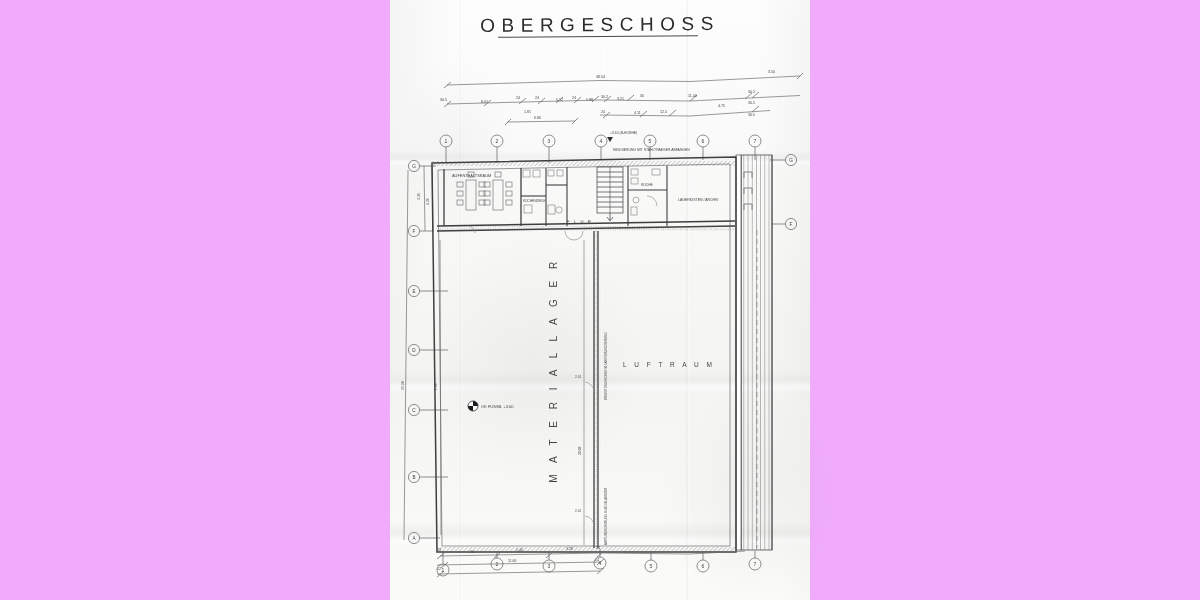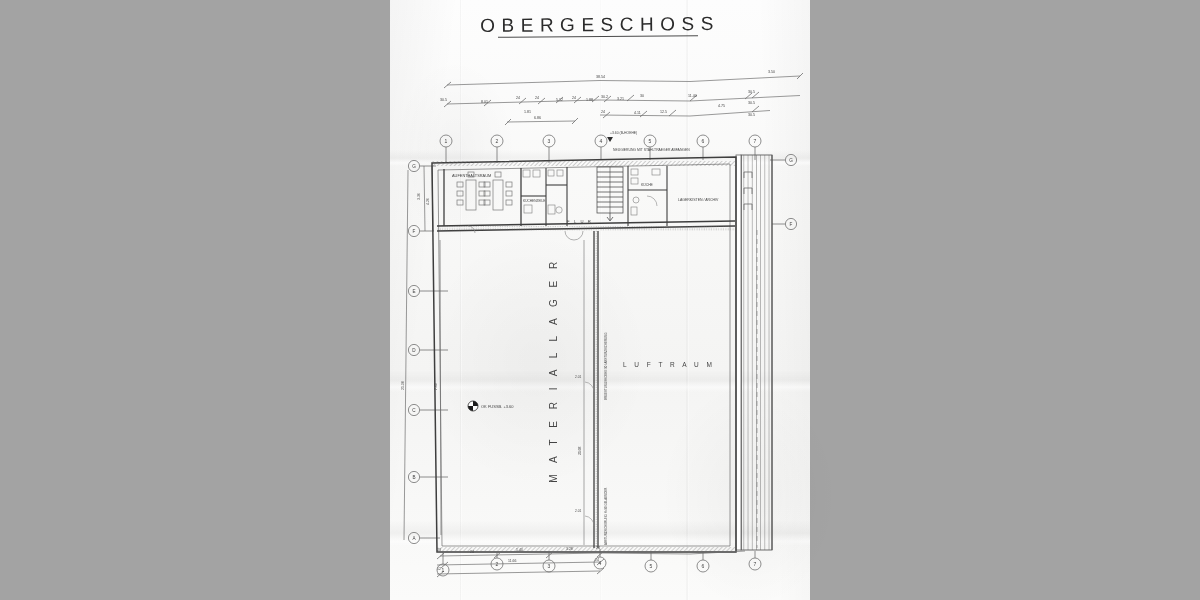--- a/index.html
+++ b/index.html
@@ -1,21 +1,21 @@
 <!DOCTYPE html>
 <html><head>
 <meta charset="utf-8">
 <style>
   html,body{margin:0;padding:0;}
   body{
     width:1200px;height:600px;overflow:hidden;
     background:#ffffff;
     font-family:"Liberation Sans", sans-serif;
   }
-  #stage{position:relative;width:1200px;height:600px;overflow:hidden;background:#a3a3a3;}
+  #stage{position:relative;width:1200px;height:600px;overflow:hidden;background:#f0abfc;}
 
   
   .sheet{
     position:absolute;left:390px;top:0;width:420px;height:600px;
     background:
       linear-gradient(97deg, rgba(0,0,0,0.035) 0%, rgba(0,0,0,0) 14%),
       linear-gradient(268deg, rgba(0,0,0,0.03) 0%, rgba(0,0,0,0) 12%),
       linear-gradient(180deg,#fdfdfd 0%,#f8f8f7 38%,#f4f4f3 62%,#fbfbfa 100%);
   }
   

